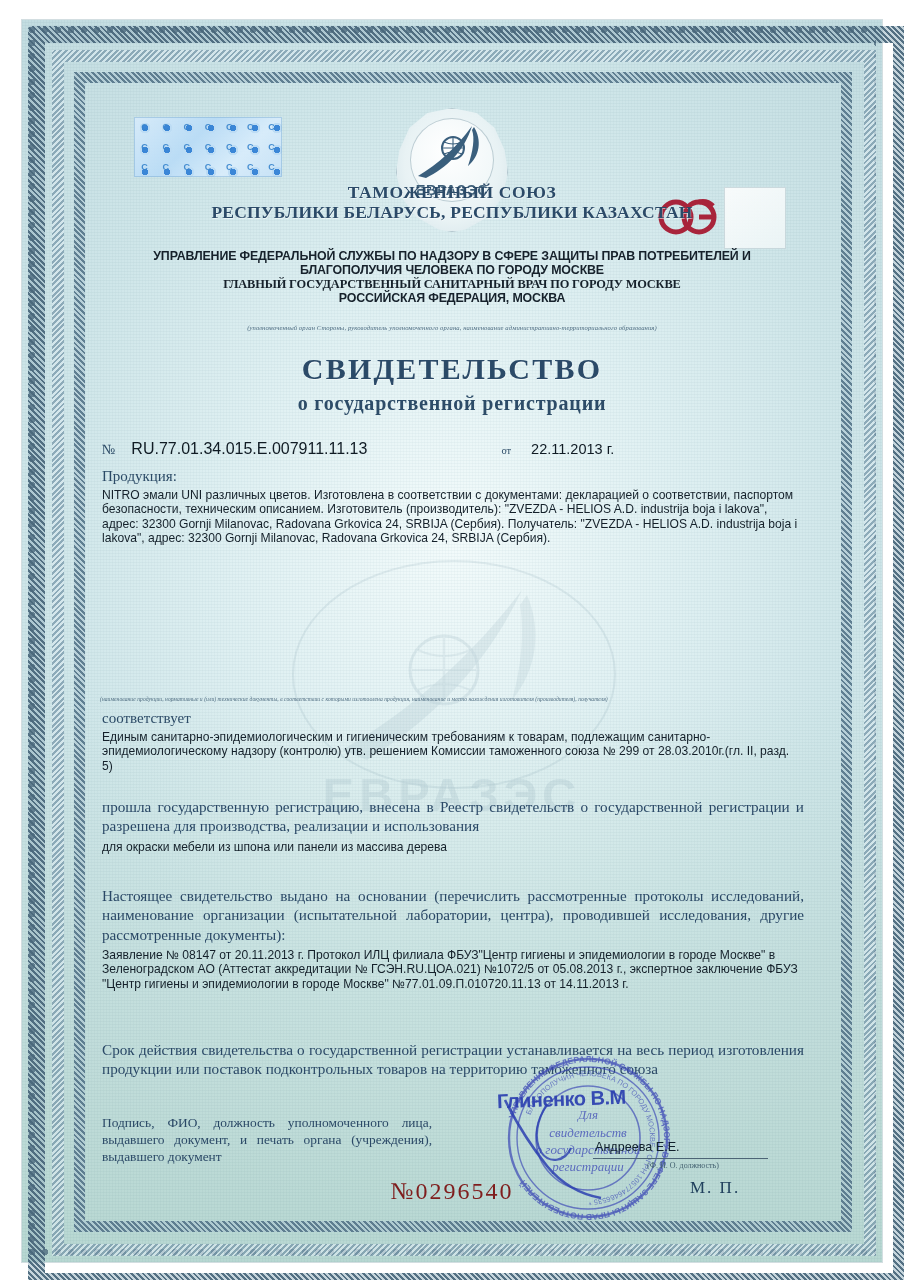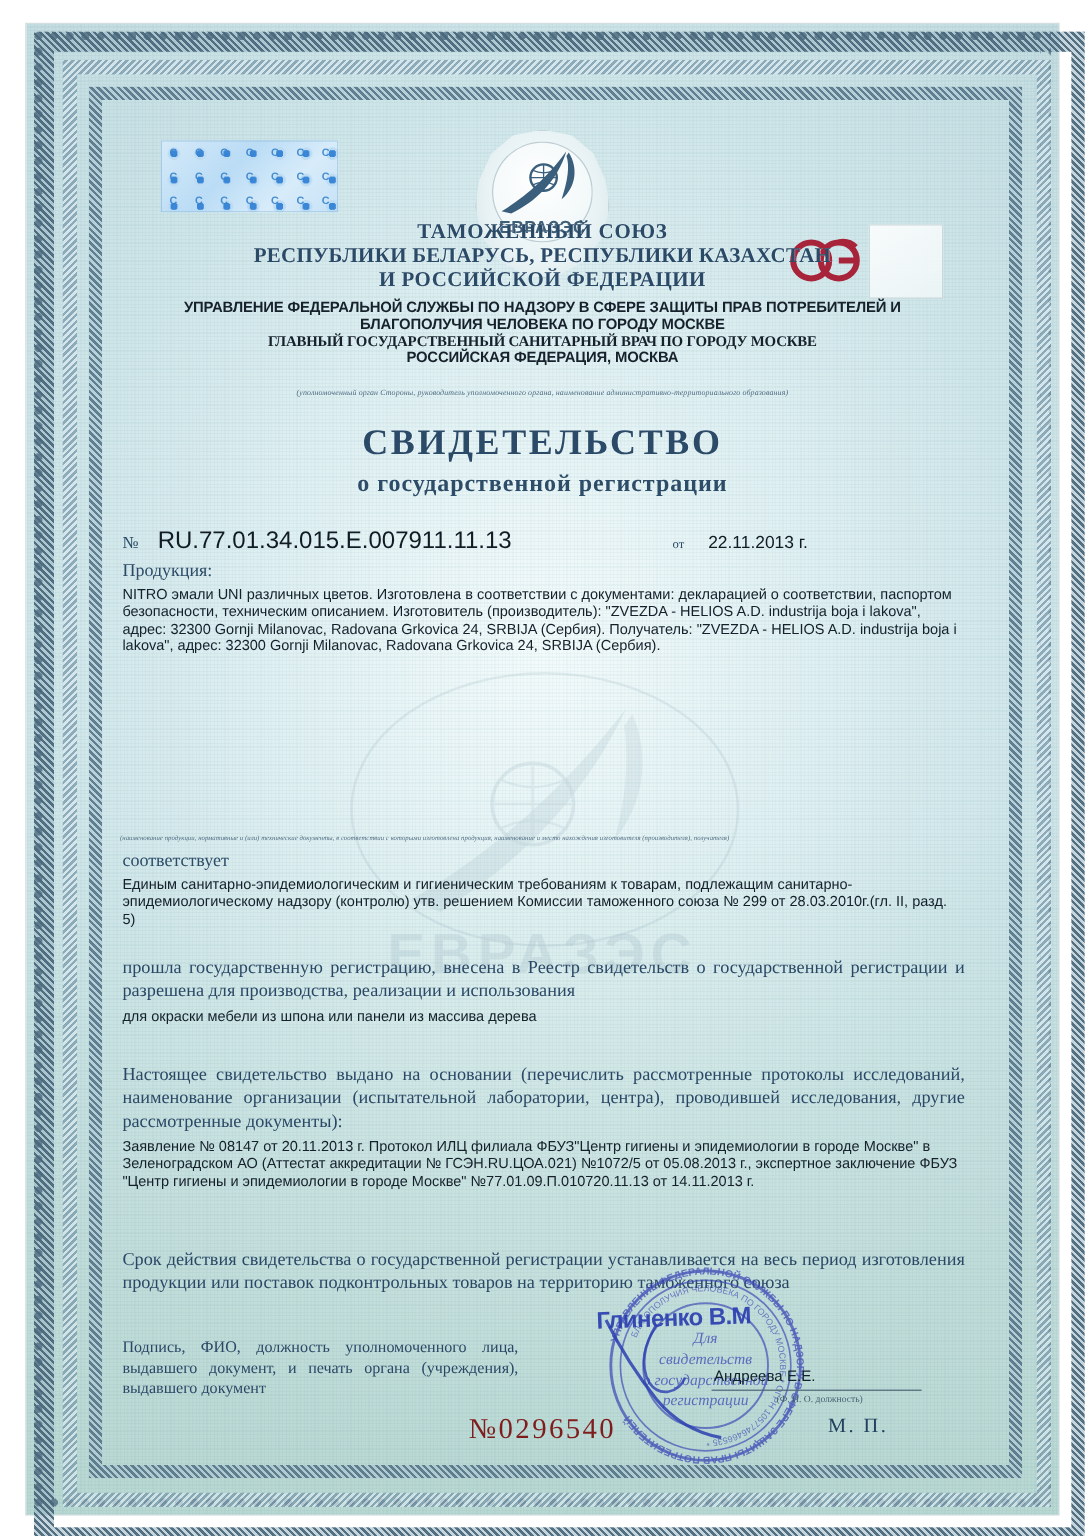--- a/index.html
+++ b/index.html
@@ -125,21 +125,21 @@
       color:#16212b;line-height:14.6px;letter-spacing:-.15px;}
   .caption{position:absolute;left:0;right:0;text-align:center;
       font-family:"Liberation Serif",serif;font-style:italic;font-size:6.6px;
       color:#4d6b80;letter-spacing:.1px;}
   .bigtitle{font-size:30px;letter-spacing:2.2px;color:#2b4a68;
       text-shadow:.5px .5px 0 rgba(255,255,255,.55);}
   .subtitle{font-size:20px;letter-spacing:.8px;font-weight:700;color:#2d4c68;}
 
   .numline{position:absolute;left:6px;right:0;}
   .numline .no{font-family:"Liberation Serif",serif;font-size:14px;color:#2b4a66;}
-  .numline .num{font-family:"Liberation Sans",sans-serif;font-size:20px;color:#101b24;}
+  .numline .num{font-family:"Liberation Sans",sans-serif;font-size:16px;color:#101b24;}
   .numline .ot{font-family:"Liberation Serif",serif;font-size:10.5px;color:#2b4a66;text-align:right;}
   .numline .date{font-family:"Liberation Sans",sans-serif;font-size:14.5px;color:#101b24;}
 
   .lbl{font-family:"Liberation Serif",serif;font-size:15px;color:#2b4a66;}
   .para-sans{font-family:"Liberation Sans",sans-serif;font-size:12.1px;line-height:14.4px;color:#14202a;}
   .para-serif{font-family:"Liberation Serif",serif;font-size:15.2px;line-height:19.4px;color:#2a4866;
       text-align:justify;}
 
   .fine{font-family:"Liberation Serif",serif;font-style:italic;font-size:5.6px;color:#4f6c80;letter-spacing:.05px;}
 
@@ -231,21 +231,20 @@
         <circle cx="18" cy="20" r="15" fill="none" stroke="#a8243b" stroke-width="5"></circle>
         <circle cx="41" cy="20" r="15" fill="none" stroke="#a8243b" stroke-width="5"></circle>
         <path d="M41 20 h16" stroke="#a8243b" stroke-width="5" fill="none"></path>
         <path d="M55 9 a15 15 0 0 0 -14 -4" stroke="#a8243b" stroke-width="5" fill="none"></path>
       </svg>
     </div>
     <div class="secbox"></div>
 
     <div class="t1 bigtitle" style="top:90px;font-size:17.5px;letter-spacing:.6px;">ТАМОЖЕННЫЙ СОЮЗ</div>
     <div class="t1 bigtitle" style="top:110px;font-size:17.5px;letter-spacing:.2px;">РЕСПУБЛИКИ БЕЛАРУСЬ, РЕСПУБЛИКИ КАЗАХСТАН</div>
-    <div class="t1 bigtitle" style="top:130px;font-size:17.5px;letter-spacing:.4px;">И РОССИЙСКОЙ ФЕДЕРАЦИИ</div>
 
     <div class="tsub" style="top:157px;">УПРАВЛЕНИЕ ФЕДЕРАЛЬНОЙ СЛУЖБЫ ПО НАДЗОРУ В СФЕРЕ ЗАЩИТЫ ПРАВ ПОТРЕБИТЕЛЕЙ И</div>
     <div class="tsub" style="top:171px;">БЛАГОПОЛУЧИЯ ЧЕЛОВЕКА ПО ГОРОДУ МОСКВЕ</div>
     <div class="tsub" style="top:185px;font-family:Liberation Serif, serif;">ГЛАВНЫЙ ГОСУДАРСТВЕННЫЙ САНИТАРНЫЙ ВРАЧ ПО ГОРОДУ МОСКВЕ</div>
     <div class="tsub" style="top:199px;">РОССИЙСКАЯ ФЕДЕРАЦИЯ, МОСКВА</div>
 
     <div class="caption" style="top:232px;">(уполномоченный орган Стороны, руководитель уполномоченного органа, наименование административно-территориального образования)</div>
 
     <div class="t1 bigtitle" style="top:260px;">СВИДЕТЕЛЬСТВО</div>
     <div class="t1 subtitle" style="top:300px;">о государственной регистрации</div>

